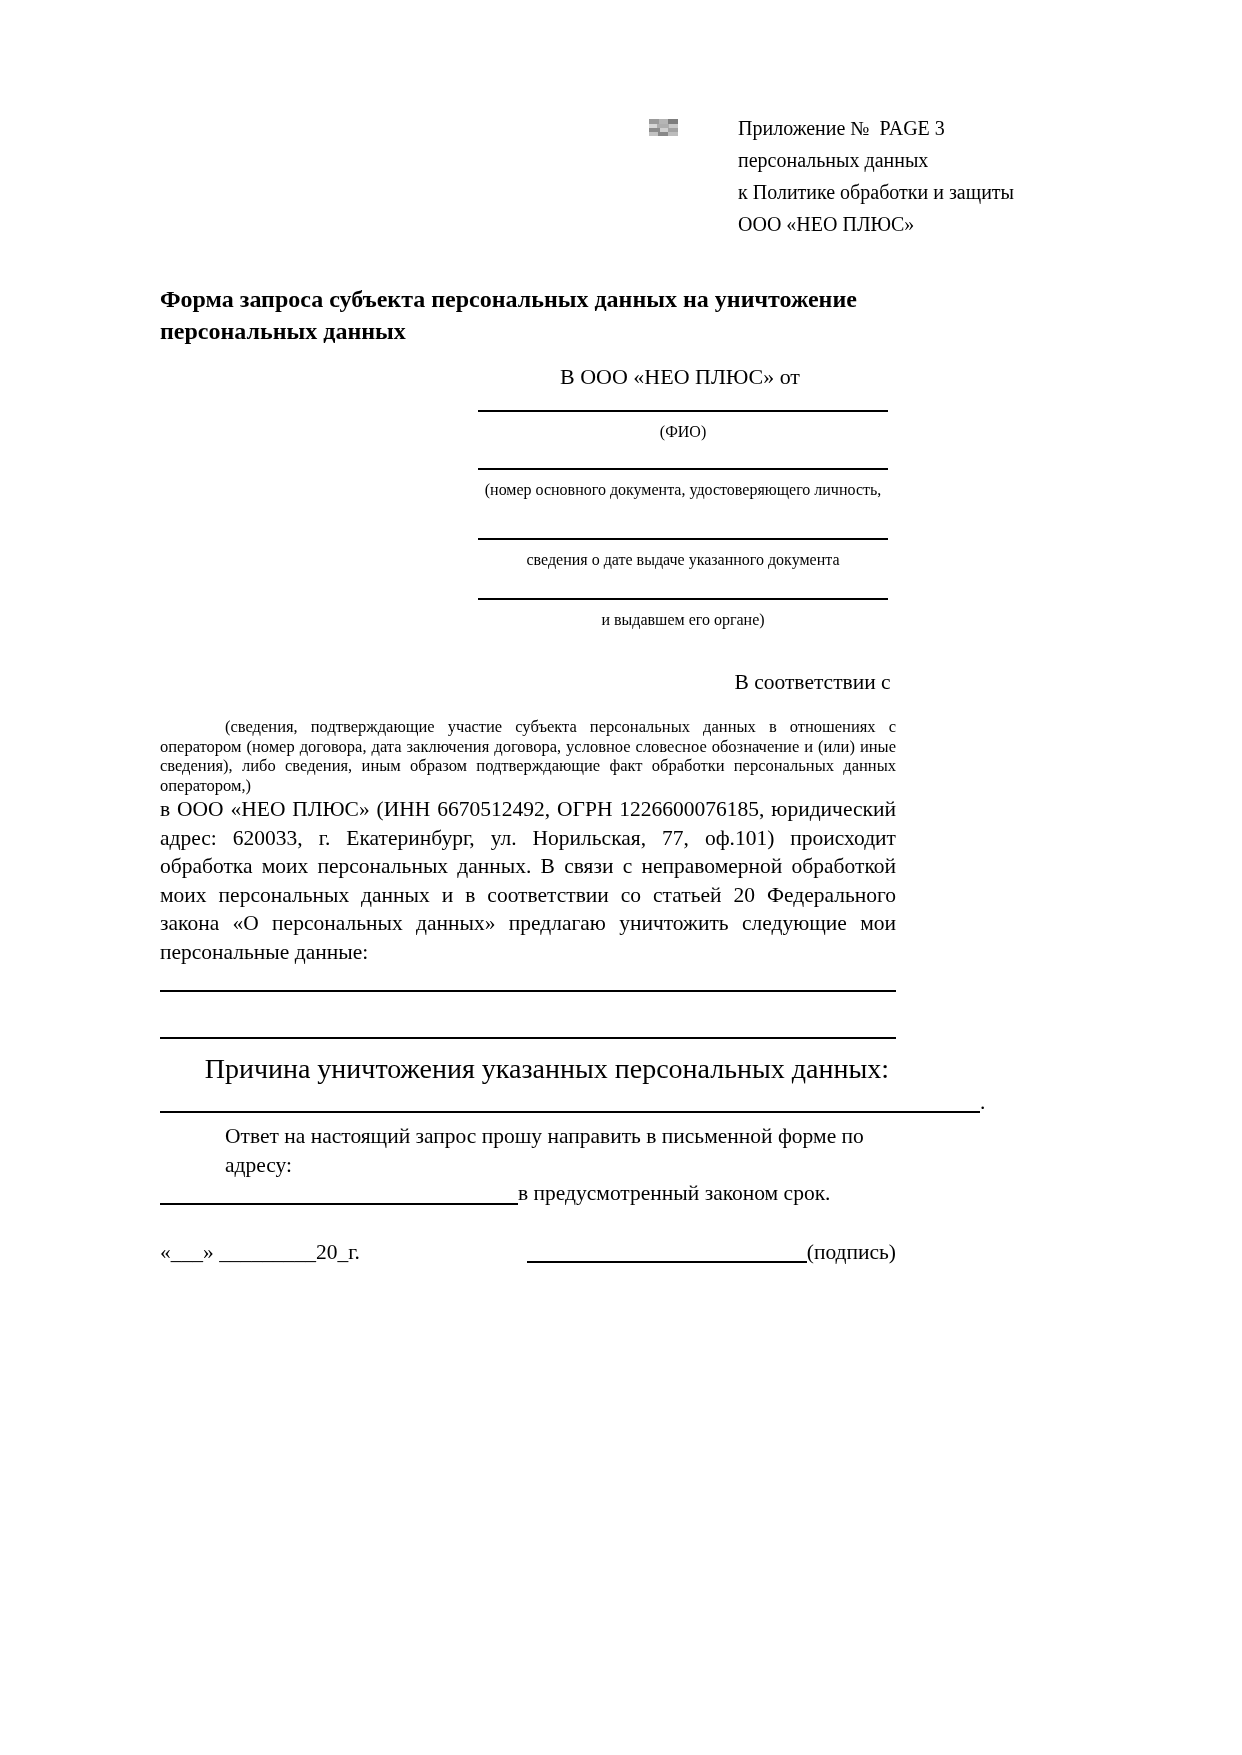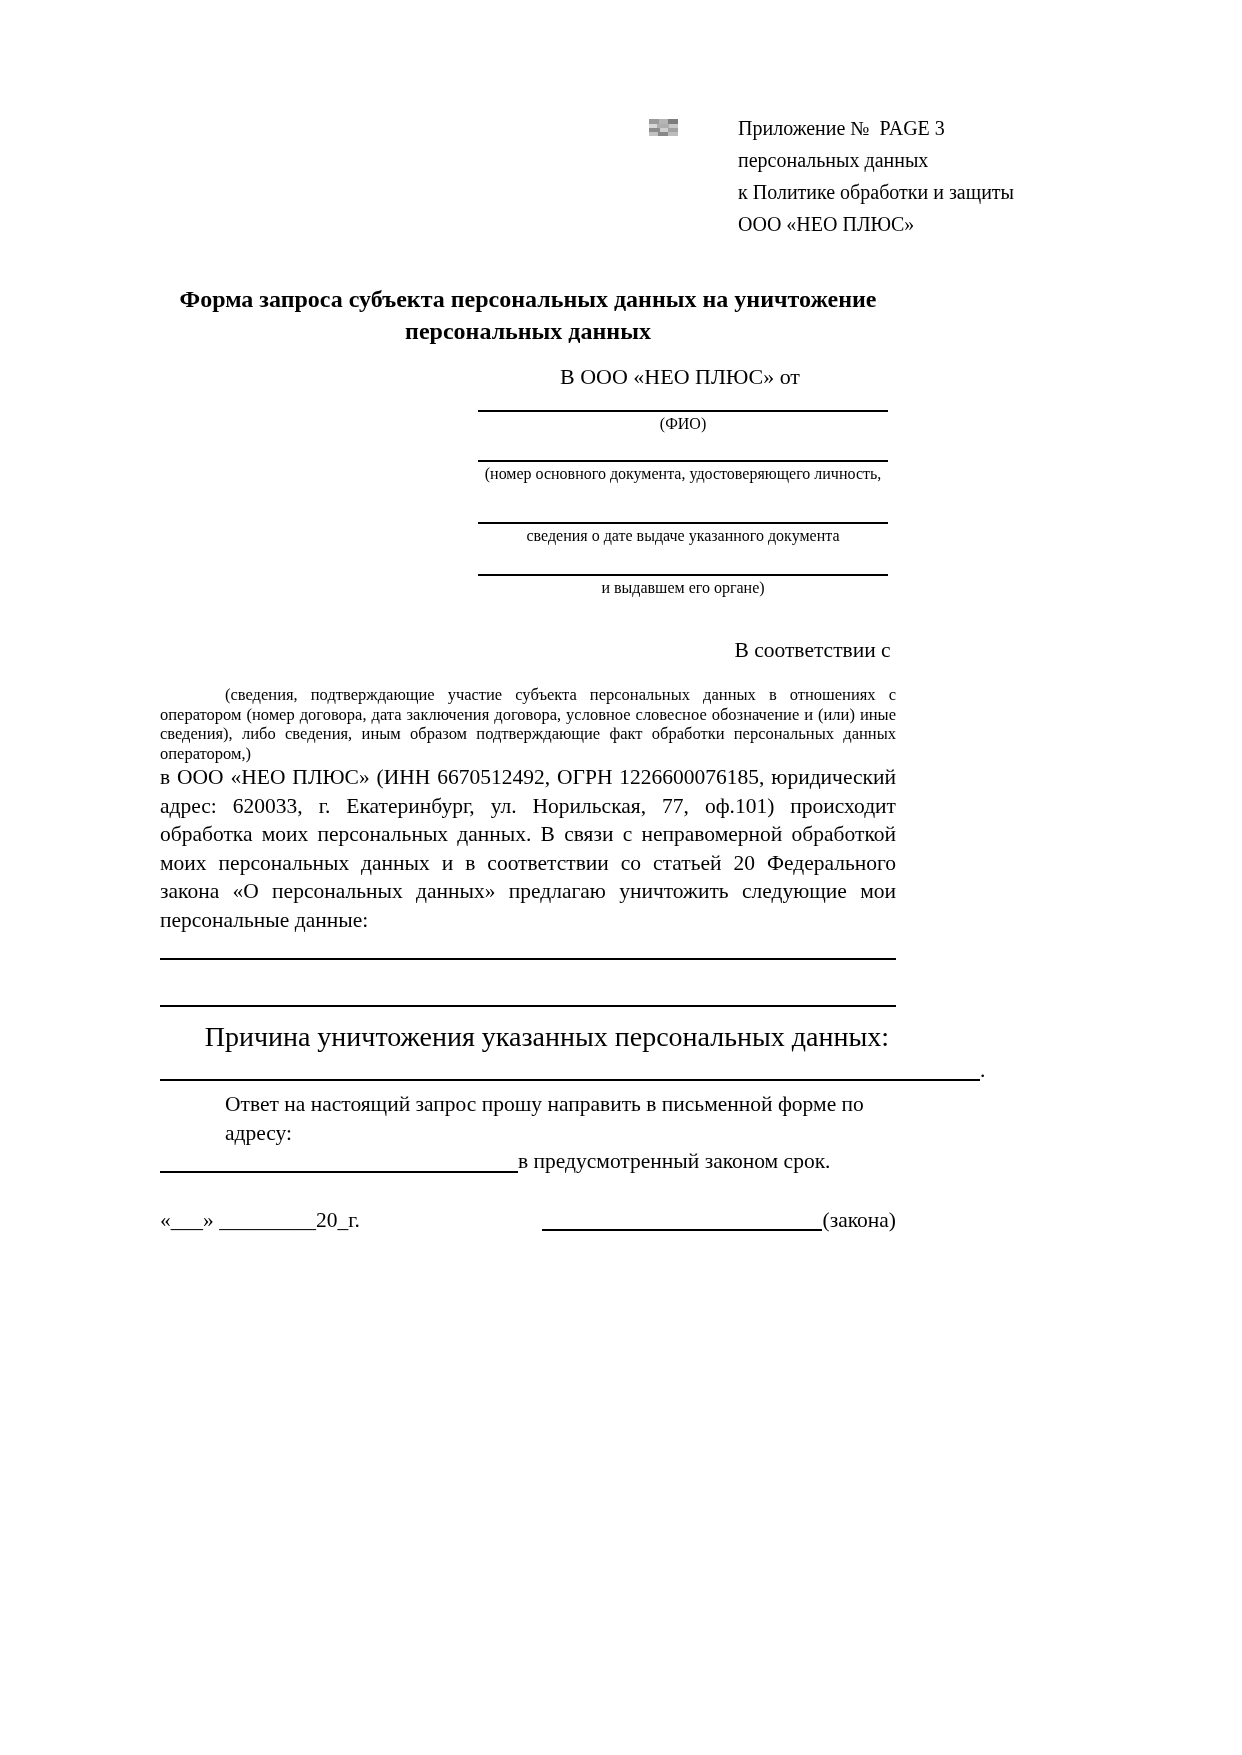--- a/index.html
+++ b/index.html
@@ -34,21 +34,20 @@
   .hdr-line { white-space: pre; }
 
   .content {
     padding: 283px 212px 0 160px; 
   }
 
   .doc-title {
     font-weight: bold;
     font-size: 24px;
     line-height: 32px;
-    text-align: center;
   }
 
   .addressee {
     margin-top: 16px;
     margin-left: 400px;
     font-size: 22px;
     line-height: 28px;
     white-space: pre;
   }
 
@@ -58,21 +57,21 @@
     margin-right: 8px;
   }
   .field-line {
     border-bottom: 2px solid #000;
     height: 0;
   }
   .field-caption {
     font-size: 16px;
     line-height: 20px;
     text-align: center;
-    padding-top: 2px;
+    padding-top: 10px;
     white-space: pre;
   }
   .gap19 { margin-top: 19px; }
   .gap26 { margin-top: 26px; }
   .gap38 { margin-top: 38px; }
   .gap28 { margin-top: 28px; }
 
   .row-flex {
     display: flex;
     align-items: flex-end;
@@ -233,18 +232,18 @@
       <div class="response-l2">
         <span class="addr-line"></span>
         <span class="nowrap">в предусмотренный законом срок.</span>
       </div>
     </div>
 
     <div class="footer-row">
       <span class="date-field">«___» _________20_г.</span>
       <span class="sign-group">
         <span class="sign-line"></span>
-        <span class="nowrap">(закона)</span>
+        <span class="nowrap">(подпись)</span>
       </span>
     </div>
 
   </div>
 </div>
 
 </body></html>

